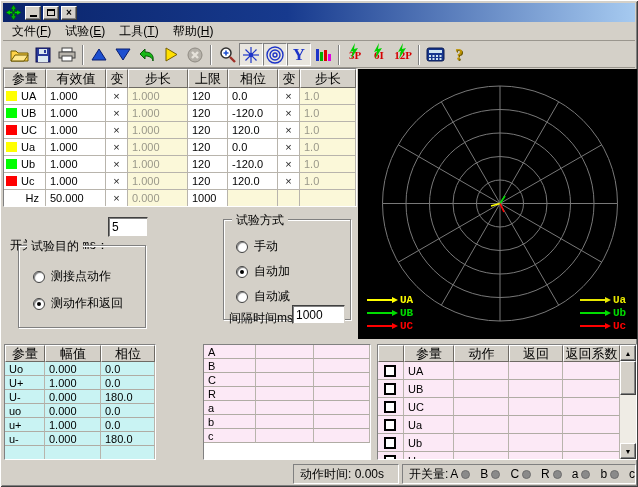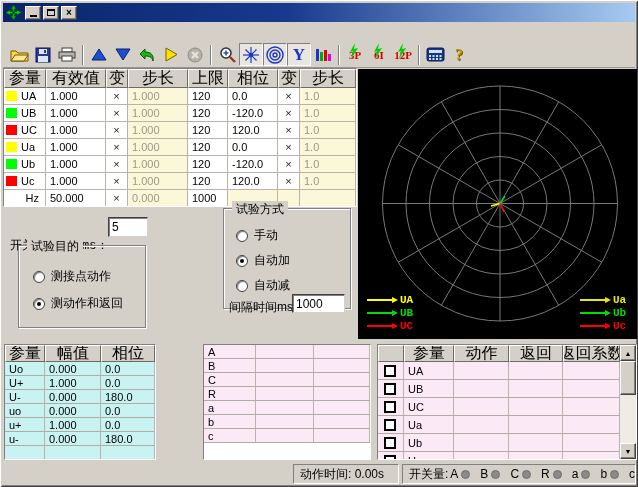--- a/index.html
+++ b/index.html
@@ -65,21 +65,21 @@
     font-size:16px; font-weight:bold; text-shadow:1px 1px 0 #6e5a00; }
   
   .ptable {
     position:absolute; left:3px; top:68px; width:354px; height:139px;
     border:1px solid; border-color:#808080 #fff #fff #808080; background:#fff; overflow:hidden;
   }
   .prow { display:grid; grid-template-columns:42px 60px 22px 60px 40px 50px 22px 56px; height:17px; }
   .prow.phead { height:19px; }
   .hcell {
     background:#d4d0c8; border:1px solid; border-color:#fff #6e6a64 #6e6a64 #fff;
-    display:flex; align-items:center; justify-content:center; font-size:16px; overflow:hidden; white-space:nowrap;
+    display:flex; align-items:center; justify-content:center; font-size:13px; overflow:hidden; white-space:nowrap;
   }
   .cell {
     background:#fff; border-right:1px solid #b8b4ac; border-bottom:1px solid #b8b4ac;
     display:flex; align-items:center; padding-left:4px; font-size:11px; overflow:hidden; white-space:nowrap;
   }
   .cell.x { justify-content:center; padding-left:0; color:#222; }
   .cell.dim { background:#fbf8d9; color:#9a988a; }
   .swatch { width:11px; height:10px; margin-right:4px; flex:0 0 auto; }
   .name-cell { padding-left:2px; }
   
@@ -162,20 +162,26 @@
         </span>
       <span class="wbtn">
           <span class="glyph-max"></span>
         </span>
       <span class="wbtn">
           <span>×</span>
         </span>
     </span>
   </div>
 
+  <div class="menubar">
+    <span class="menu-item"><span>文件(</span><u>F</u><span>)</span></span>
+    <span class="menu-item"><span>试验(</span><u>E</u><span>)</span></span>
+    <span class="menu-item"><span>工具(</span><u>T</u><span>)</span></span>
+    <span class="menu-item"><span>帮助(</span><u>H</u><span>)</span></span>
+  </div>
 
   <div class="toolbar">
     <span class="tbtn">
       <svg width="19" height="15">
           <path d="M1 4 l5 0 2 2 10 0 0 8 -17 0 z" fill="#ffd24a" stroke="#6e5a00"></path>
           <path d="M1 14 l4 -6 13 0 -4 6 z" fill="#ffe890" stroke="#6e5a00"></path>
         </svg>
     </span>
     <span class="tbtn">
       <svg width="16" height="16">
@@ -410,21 +416,21 @@
     <div class="radio-row" style="left:14px;top:49px;">
       <span class="radio selected"></span>
       <span>测动作和返回</span>
     </div>
     <div class="radio-row" style="left:14px;top:22px;">
       <span class="radio"></span>
       <span>测接点动作</span>
     </div>
   </div>
 
-  <div class="groupbox" style="left:223px;top:208px;width:128px;height:101px;">
+  <div class="groupbox" style="left:223px;top:219px;width:128px;height:101px;">
     <span class="gb-title">试验方式</span>
     <div class="radio-row" style="left:12px;top:18px;justify-content:center;">
       <span class="radio"></span>
       <span>手动</span>
     </div>
     <div class="radio-row" style="left:12px;top:43px;">
       <span class="radio selected"></span>
       <span>自动加</span>
     </div>
     <div class="radio-row" style="left:12px;top:68px;font-family:Liberation Mono, monospace;">

